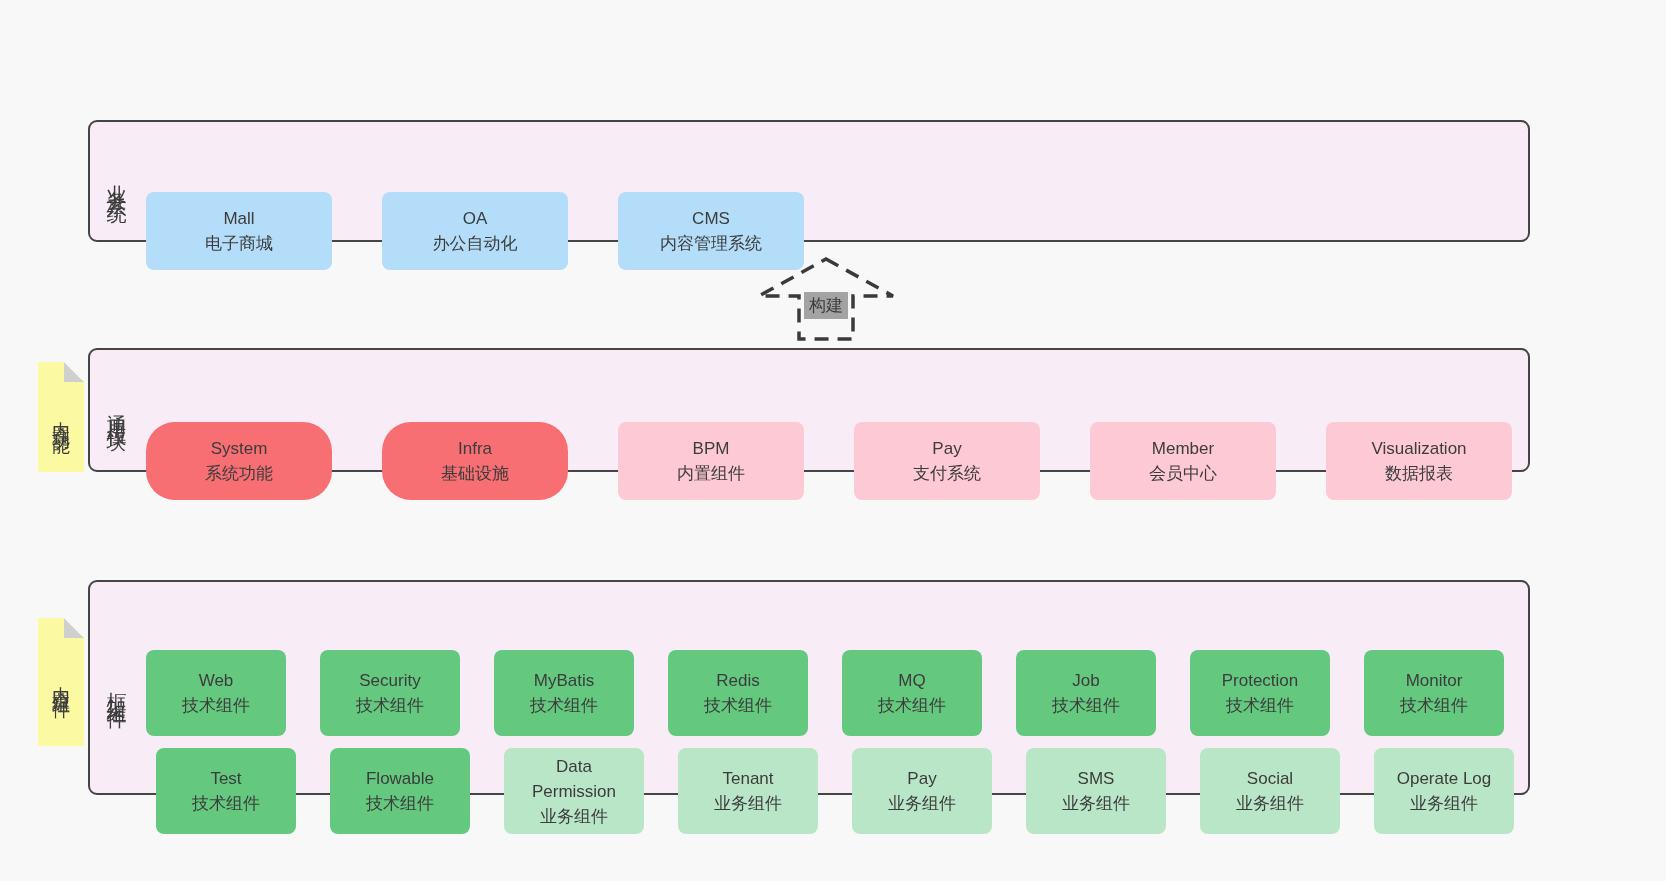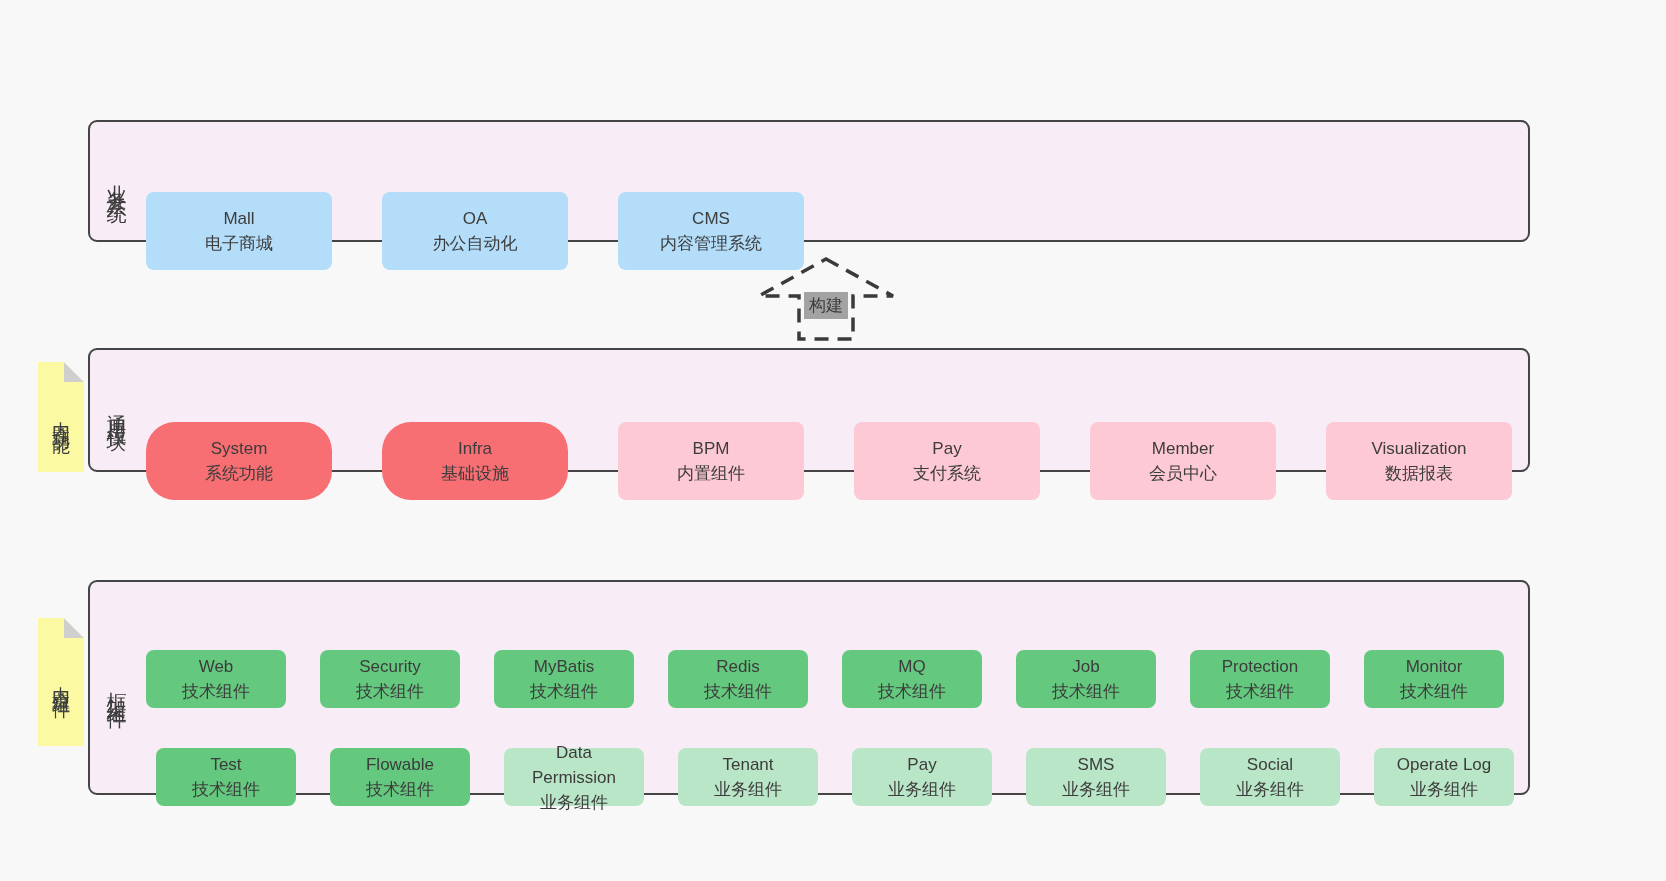--- a/index.html
+++ b/index.html
@@ -50,21 +50,21 @@
     border-radius:8px;
     box-sizing:border-box;
     padding:4px 12px;
     font-size:17px;
     line-height:25px;
     color:#3c3c3c;
     flex:0 0 auto;
     margin-top:48px;
   }
   .card.w-lg{width:186px;height:78px;}
-  .card.w-sm{width:140px;height:58px;}
+  .card.w-sm{width:140px;height:86px;}
   .card.blue{background:var(--blue,#b3ddf8);}
   .card.red{background:var(--red,#f76e73);border-radius:29px;}
   .card.pink{background:var(--pink,#fdc9d4);align-items:center;}
   .card.green{background:var(--green,#64c87e);}
   .card.lightgreen{background:var(--lightgreen,#b9e6c6);}
   .note{
     position:absolute;
     left:38px;width:46px;
     background:var(--yellow,#fbf9a2);
     clip-path:polygon(0 0, calc(100% - 20px) 0, 100% 20px, 100% 100%, 0 100%);

